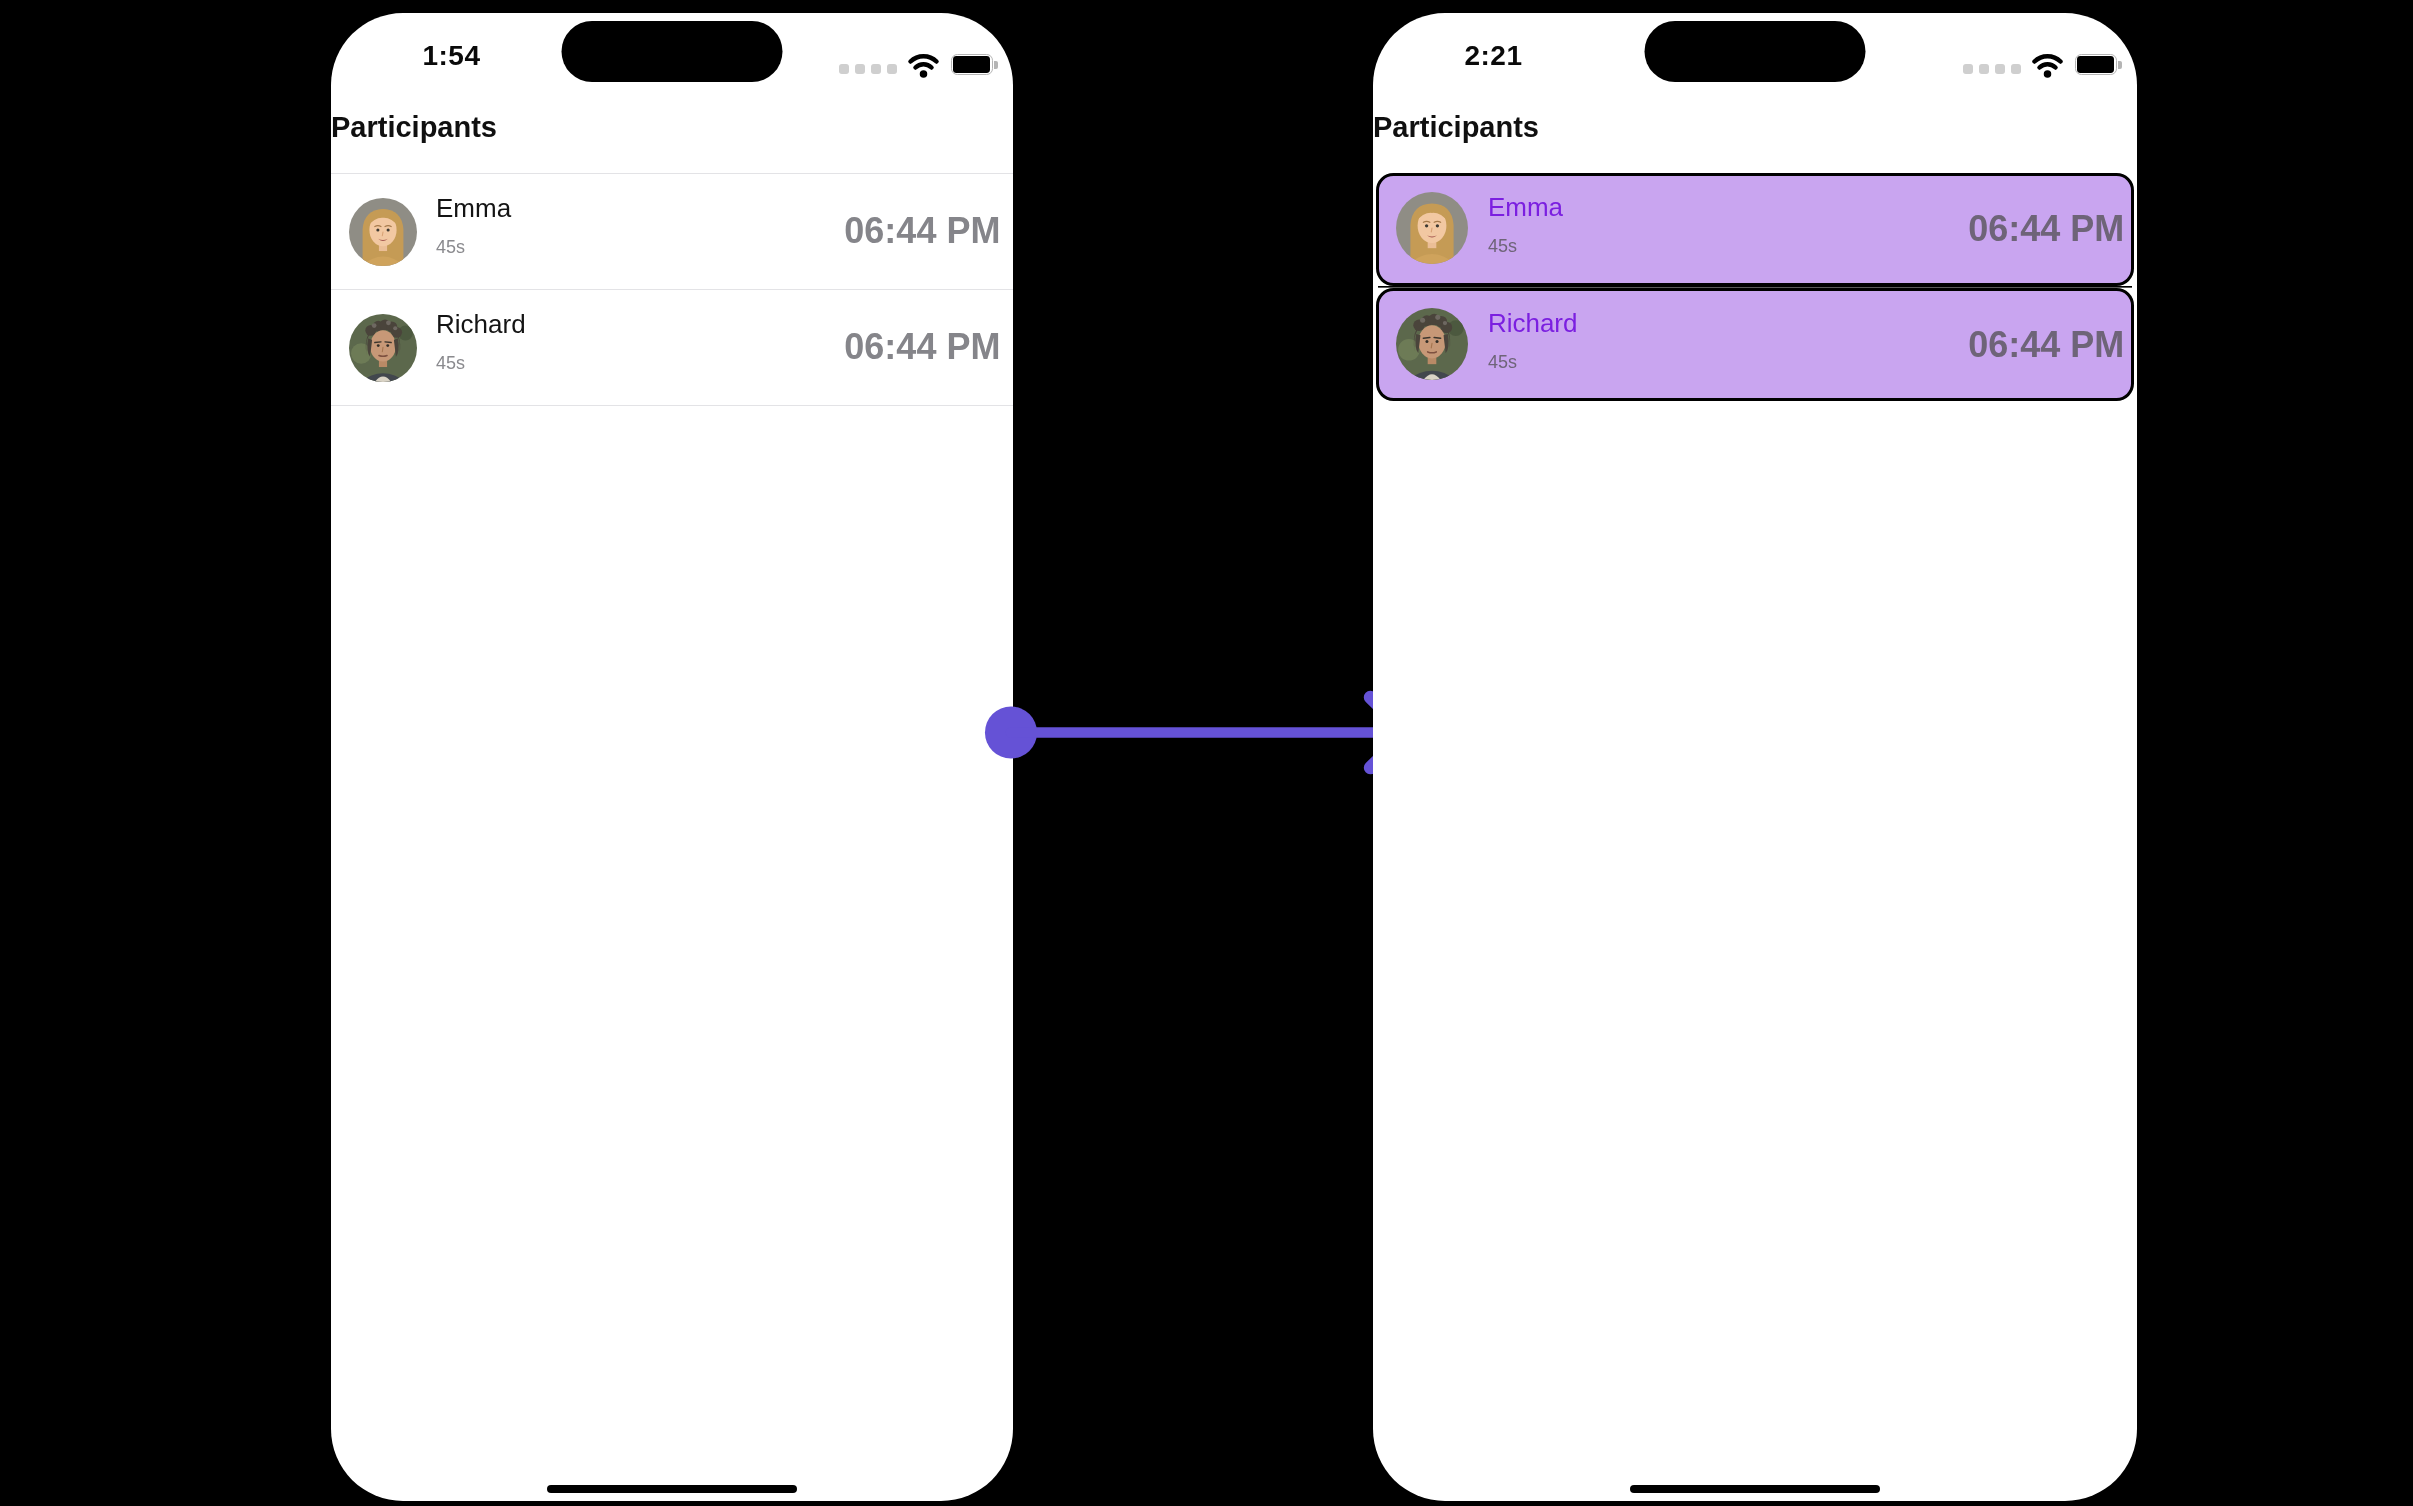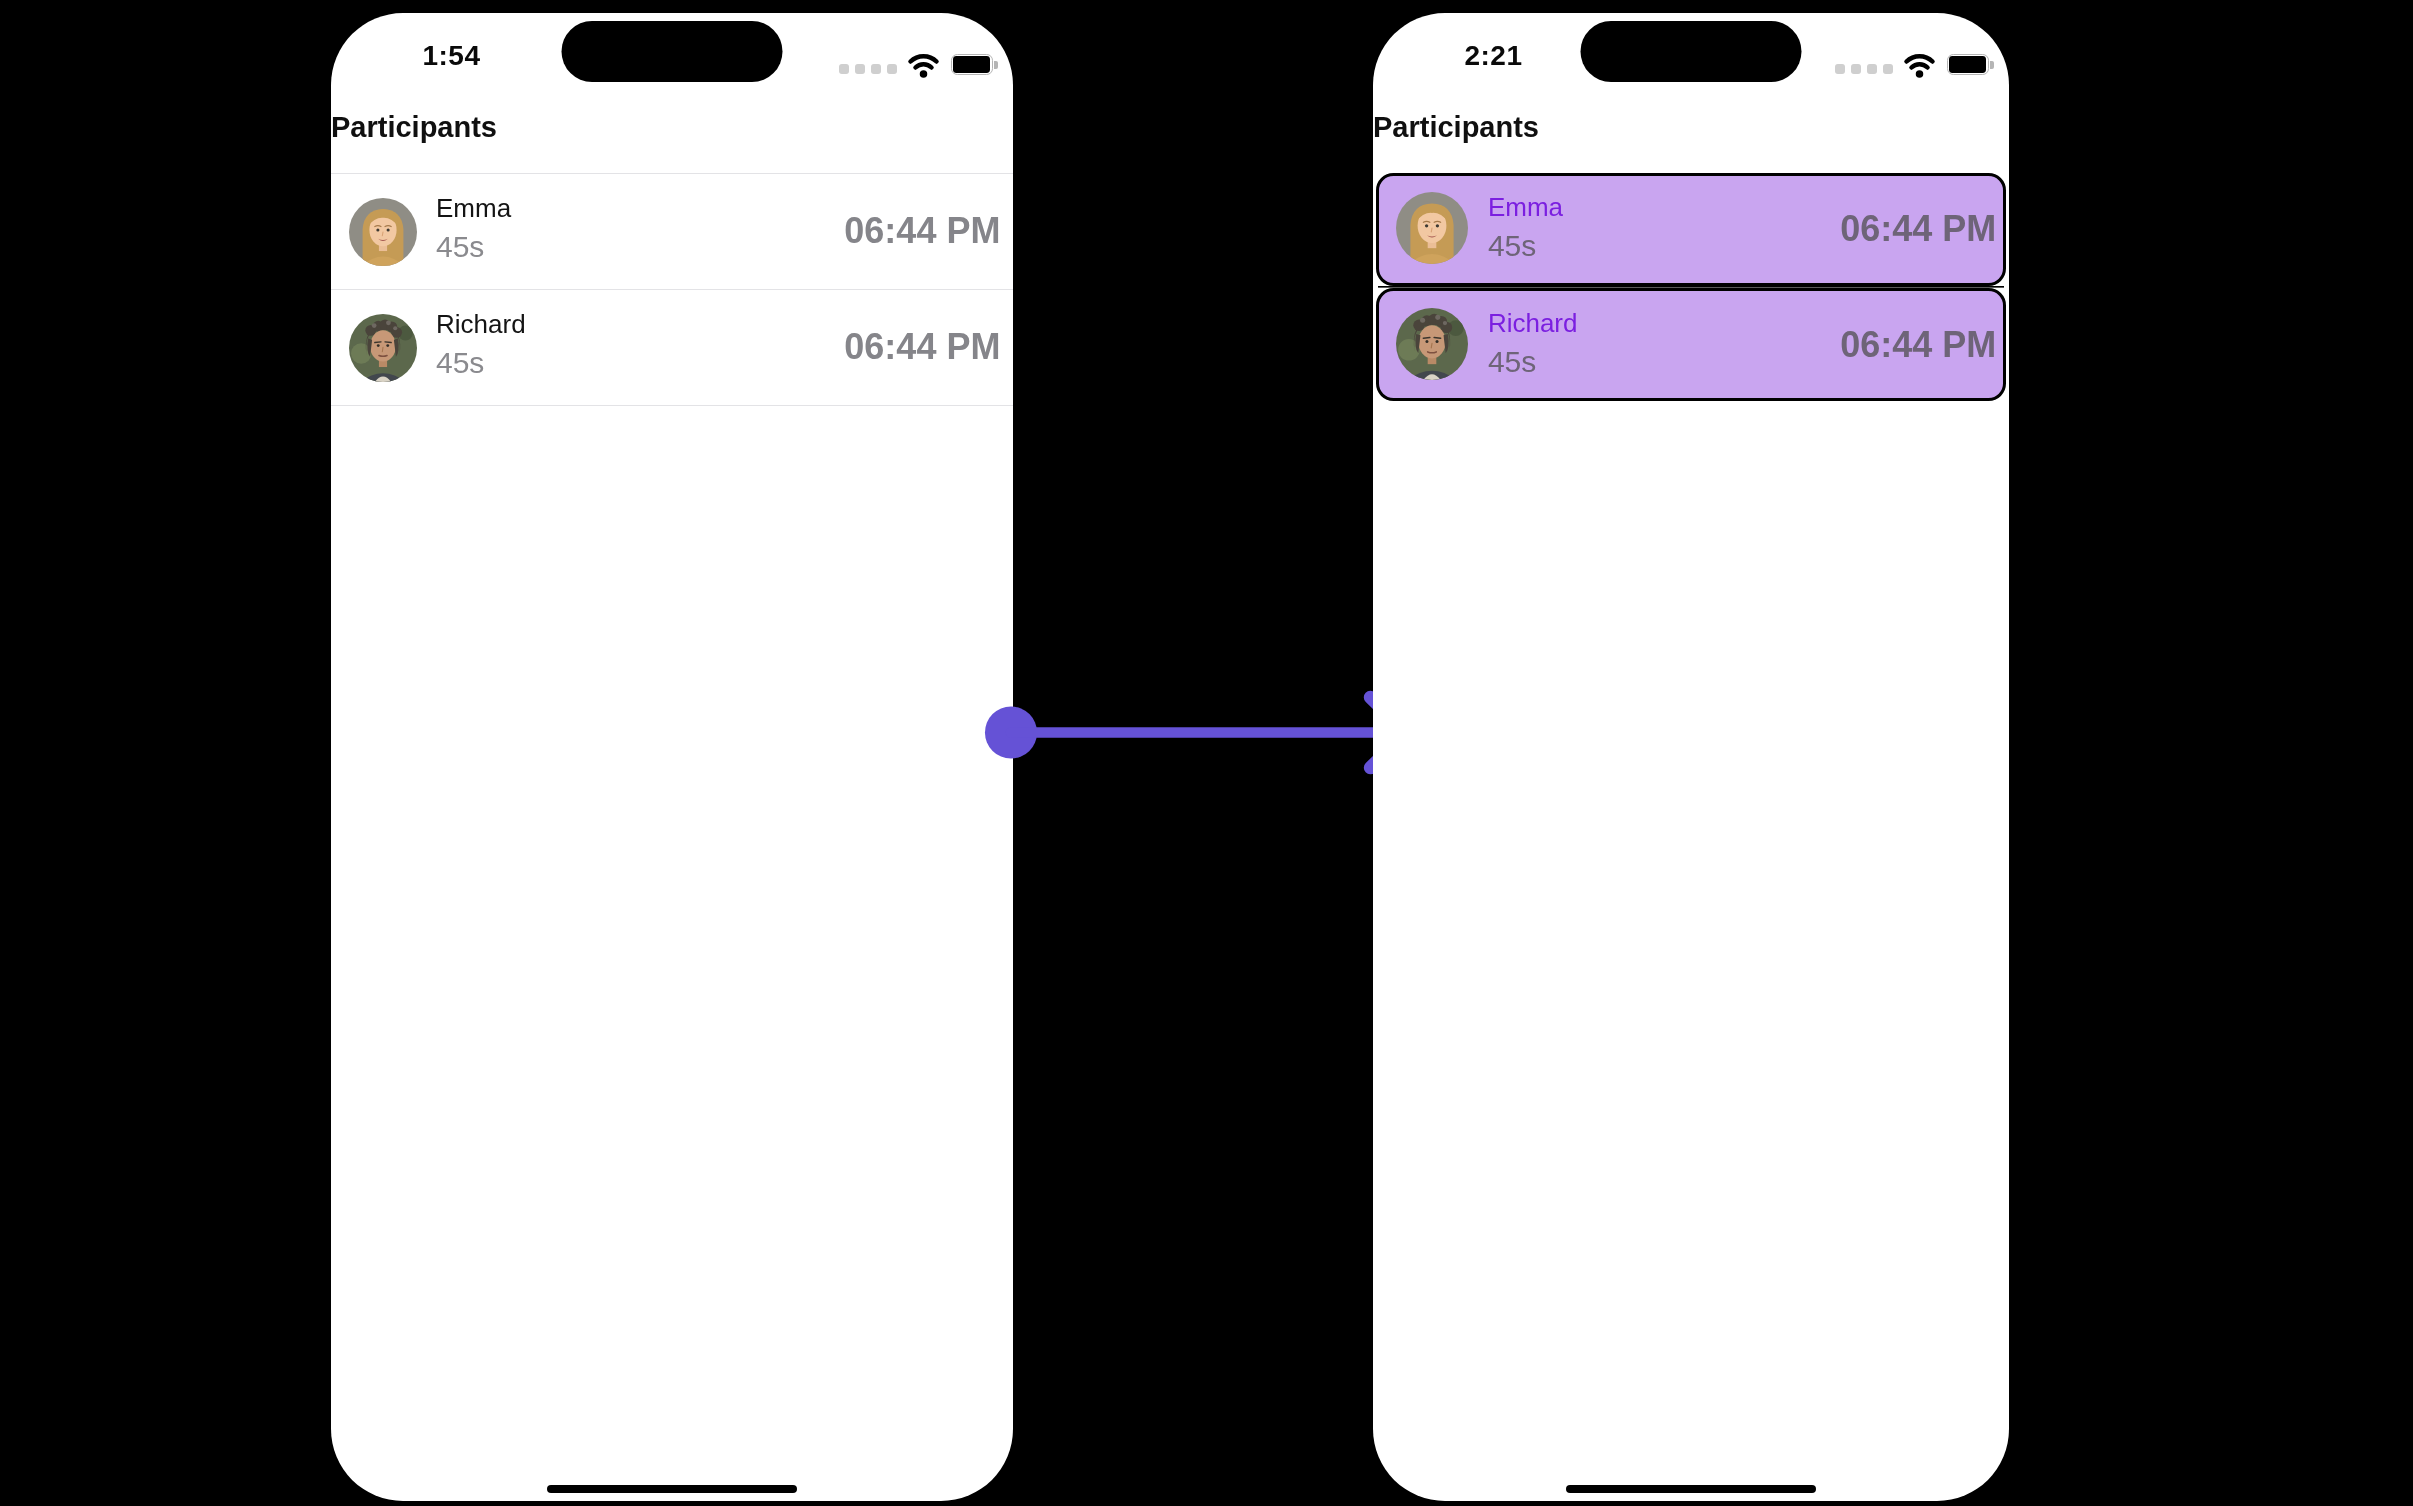--- a/index.html
+++ b/index.html
@@ -16,21 +16,21 @@
   .phone {
     position:absolute;
     top:12.6px;
     width:682px;
     height:1488px;
     background:#ffffff;
     border-radius:72px;
     overflow:hidden;
   }
   .phone.left  { left:331px;  }
-  .phone.right { left:1373px; width:636px;padding-left:36px; }
+  .phone.right { left:1373px; width:764px;padding-left:36px; }
 
   
   .status-time {
     position:absolute;
     top:27px; left:48px;
     width:145px;
     text-align:center;
     font-size:28px;
     font-weight:700;
     color:#0a0a0a;
@@ -114,21 +114,21 @@
   .avatar svg { width:100%; height:100%; display:block; }
   .row-text { position:absolute; left:105px; top:18.3px; }
   .row-name {
     font-size:26px;
     font-weight:500;
     color:#141414;
     line-height:32px;
   }
   .row-duration {
     margin-top:8.7px;
-    font-size:30px;
+    font-size:18px;
     font-weight:400;
     color:#8a8a8e;
     line-height:28px;
   }
   .row-time {
     position:absolute;
     right:12.6px; top:50%;
     transform:translateY(-50%);
     font-size:36px;
     font-weight:700;

